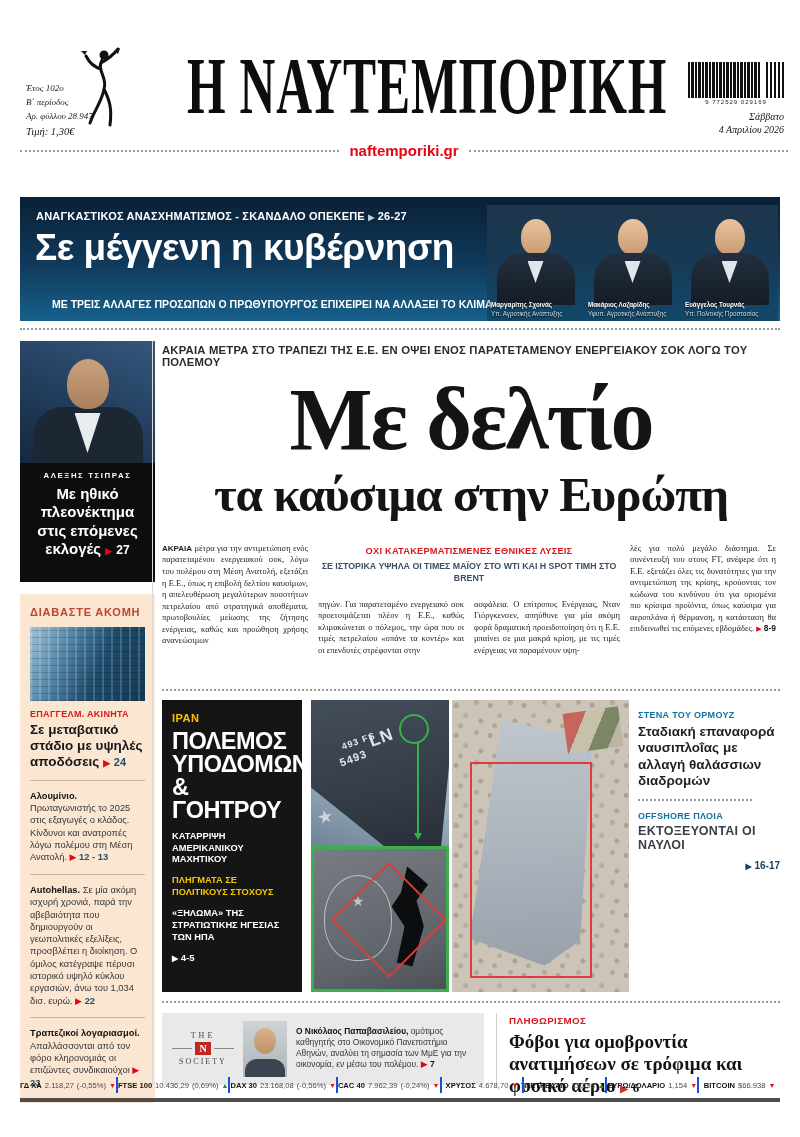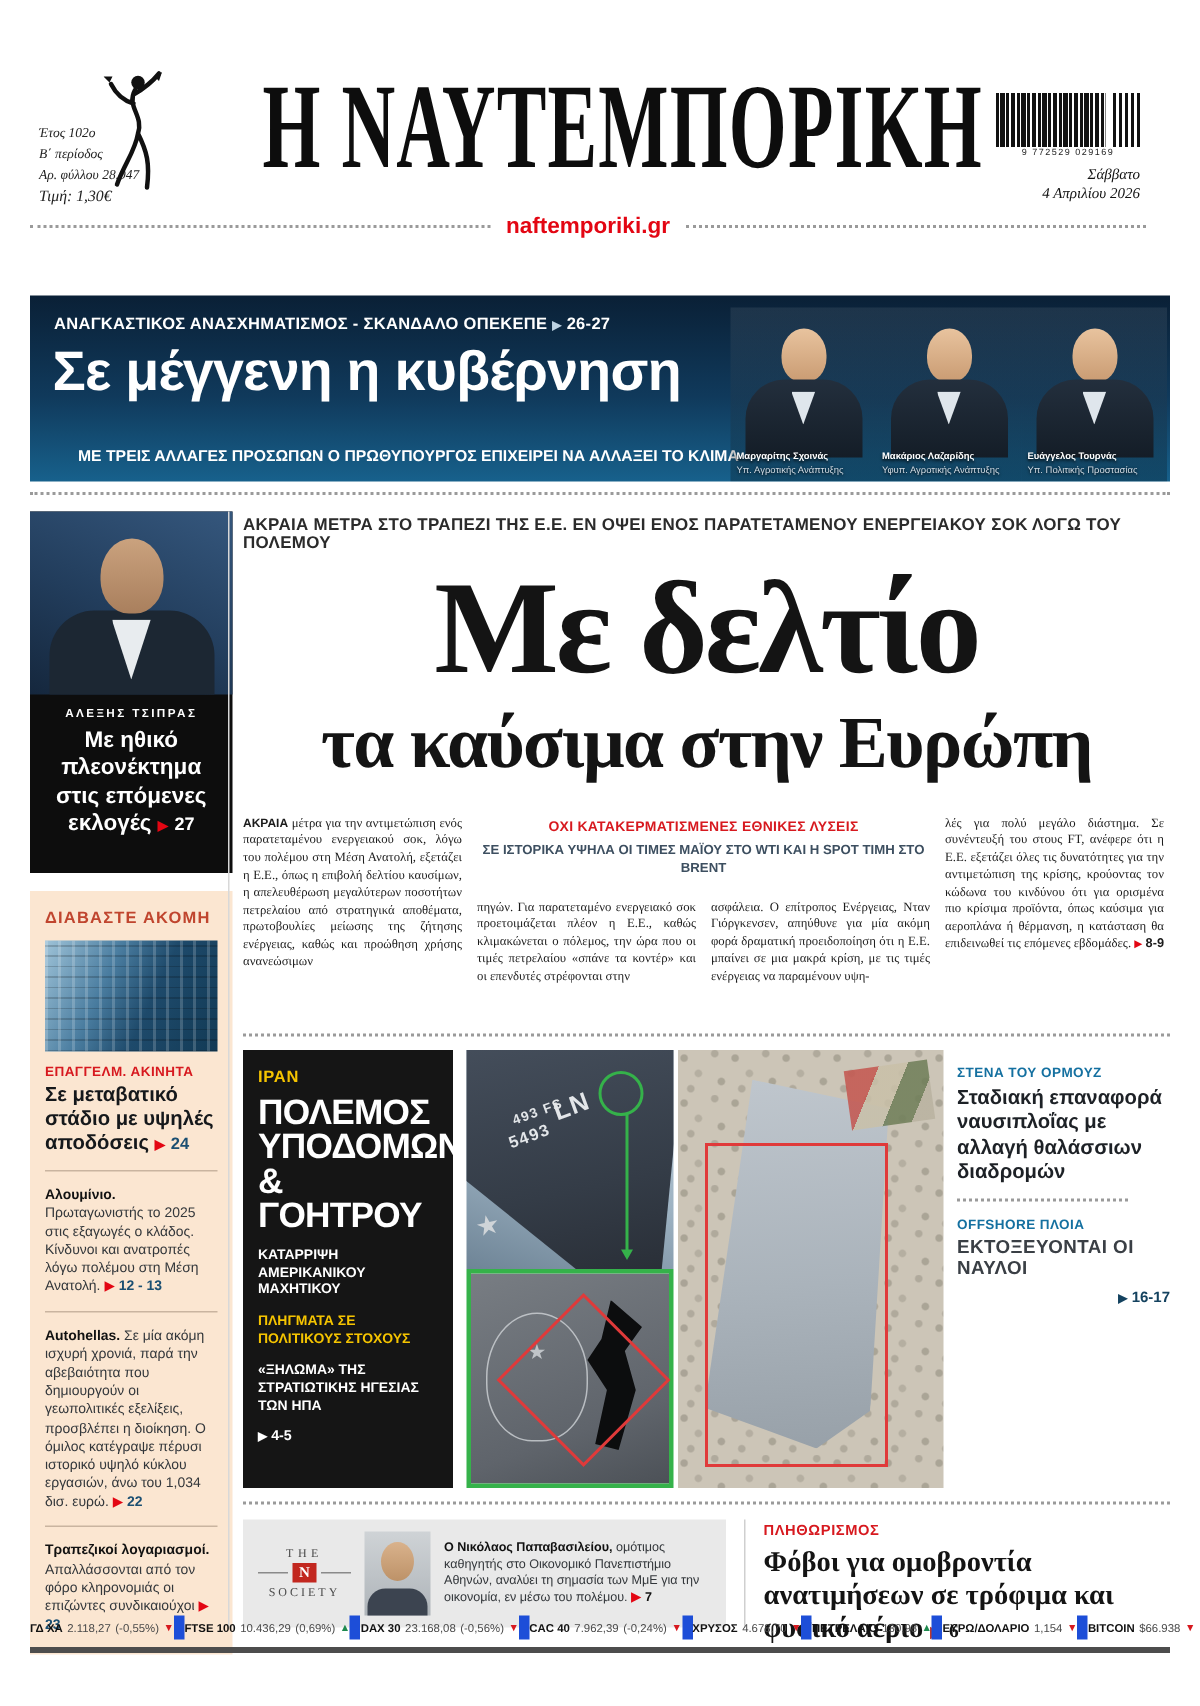--- a/index.html
+++ b/index.html
@@ -1,20 +1,20 @@
 <!DOCTYPE html>
 <html><head>
 <meta charset="utf-8">
 <style>
   html,body{margin:0;padding:0;background:#fff;}
   .page{position:relative;width:800px;height:1137px;background:#fff;overflow:hidden;
         font-family:"Liberation Sans",sans-serif;color:#1a1a1a;}
 
   
-  #masthead{position:absolute;top:38px;left:20px;right:36px;height:112px;}
+  #masthead{position:absolute;top:38px;left:20px;right:12px;height:112px;}
   .mast-info{position:absolute;left:6px;top:44px;font-family:"Liberation Serif",serif;
              font-style:italic;font-size:9px;line-height:1.55;color:#222;}
   .mast-info .price{font-size:10.5px;}
   .mast-center{position:absolute;left:0;right:0;top:8px;text-align:center;}
   .mast-center .inner{display:inline-flex;align-items:flex-end;gap:6px;}
   .hermes{width:40px;height:86px;}
   .mast-title{font-family:"Liberation Serif",serif;font-weight:bold;font-size:62px;
               letter-spacing:1px;transform:scale(.80,1.30);transform-origin:center bottom;
               white-space:nowrap;color:#0d0d0d;}
   .barcode-wrap{position:absolute;right:4px;top:24px;width:96px;text-align:center;}
@@ -206,21 +206,21 @@
   .inf-k{color:#d7191f;font-weight:bold;font-size:9.8px;letter-spacing:.4px;}
   .inf-h{font-family:"Liberation Serif",serif;font-weight:bold;font-size:19px;line-height:1.16;
          color:#141414;margin-top:5px;}
   .inf-h .pref .arr{color:#c0392b;font-size:10px;}
   .inf-h .pref .pg{font-size:13px;}
 
   
   #ticker{position:absolute;left:20px;right:20px;top:1072px;height:26px;border-bottom:4px solid #4d4d4d;
           display:flex;align-items:center;}
   .tk{flex:1;display:flex;align-items:center;justify-content:center;gap:3px;white-space:nowrap;
-      font-size:7.6px;border-left:7px solid #1d4ed8;height:16px;}
+      font-size:7.6px;border-left:2px solid #1d4ed8;height:16px;}
   .tk:first-child{border-left:none;}
   .tk .lb{font-weight:bold;color:#111;}
   .tk .vl,.tk .ch{color:#4a4a4a;}
   .tk .tri{font-size:7px;}
   .tri.down{color:#d7191f;}
   .tri.up{color:#1e8a4e;}
 </style>
 </head>
 <body>
 

